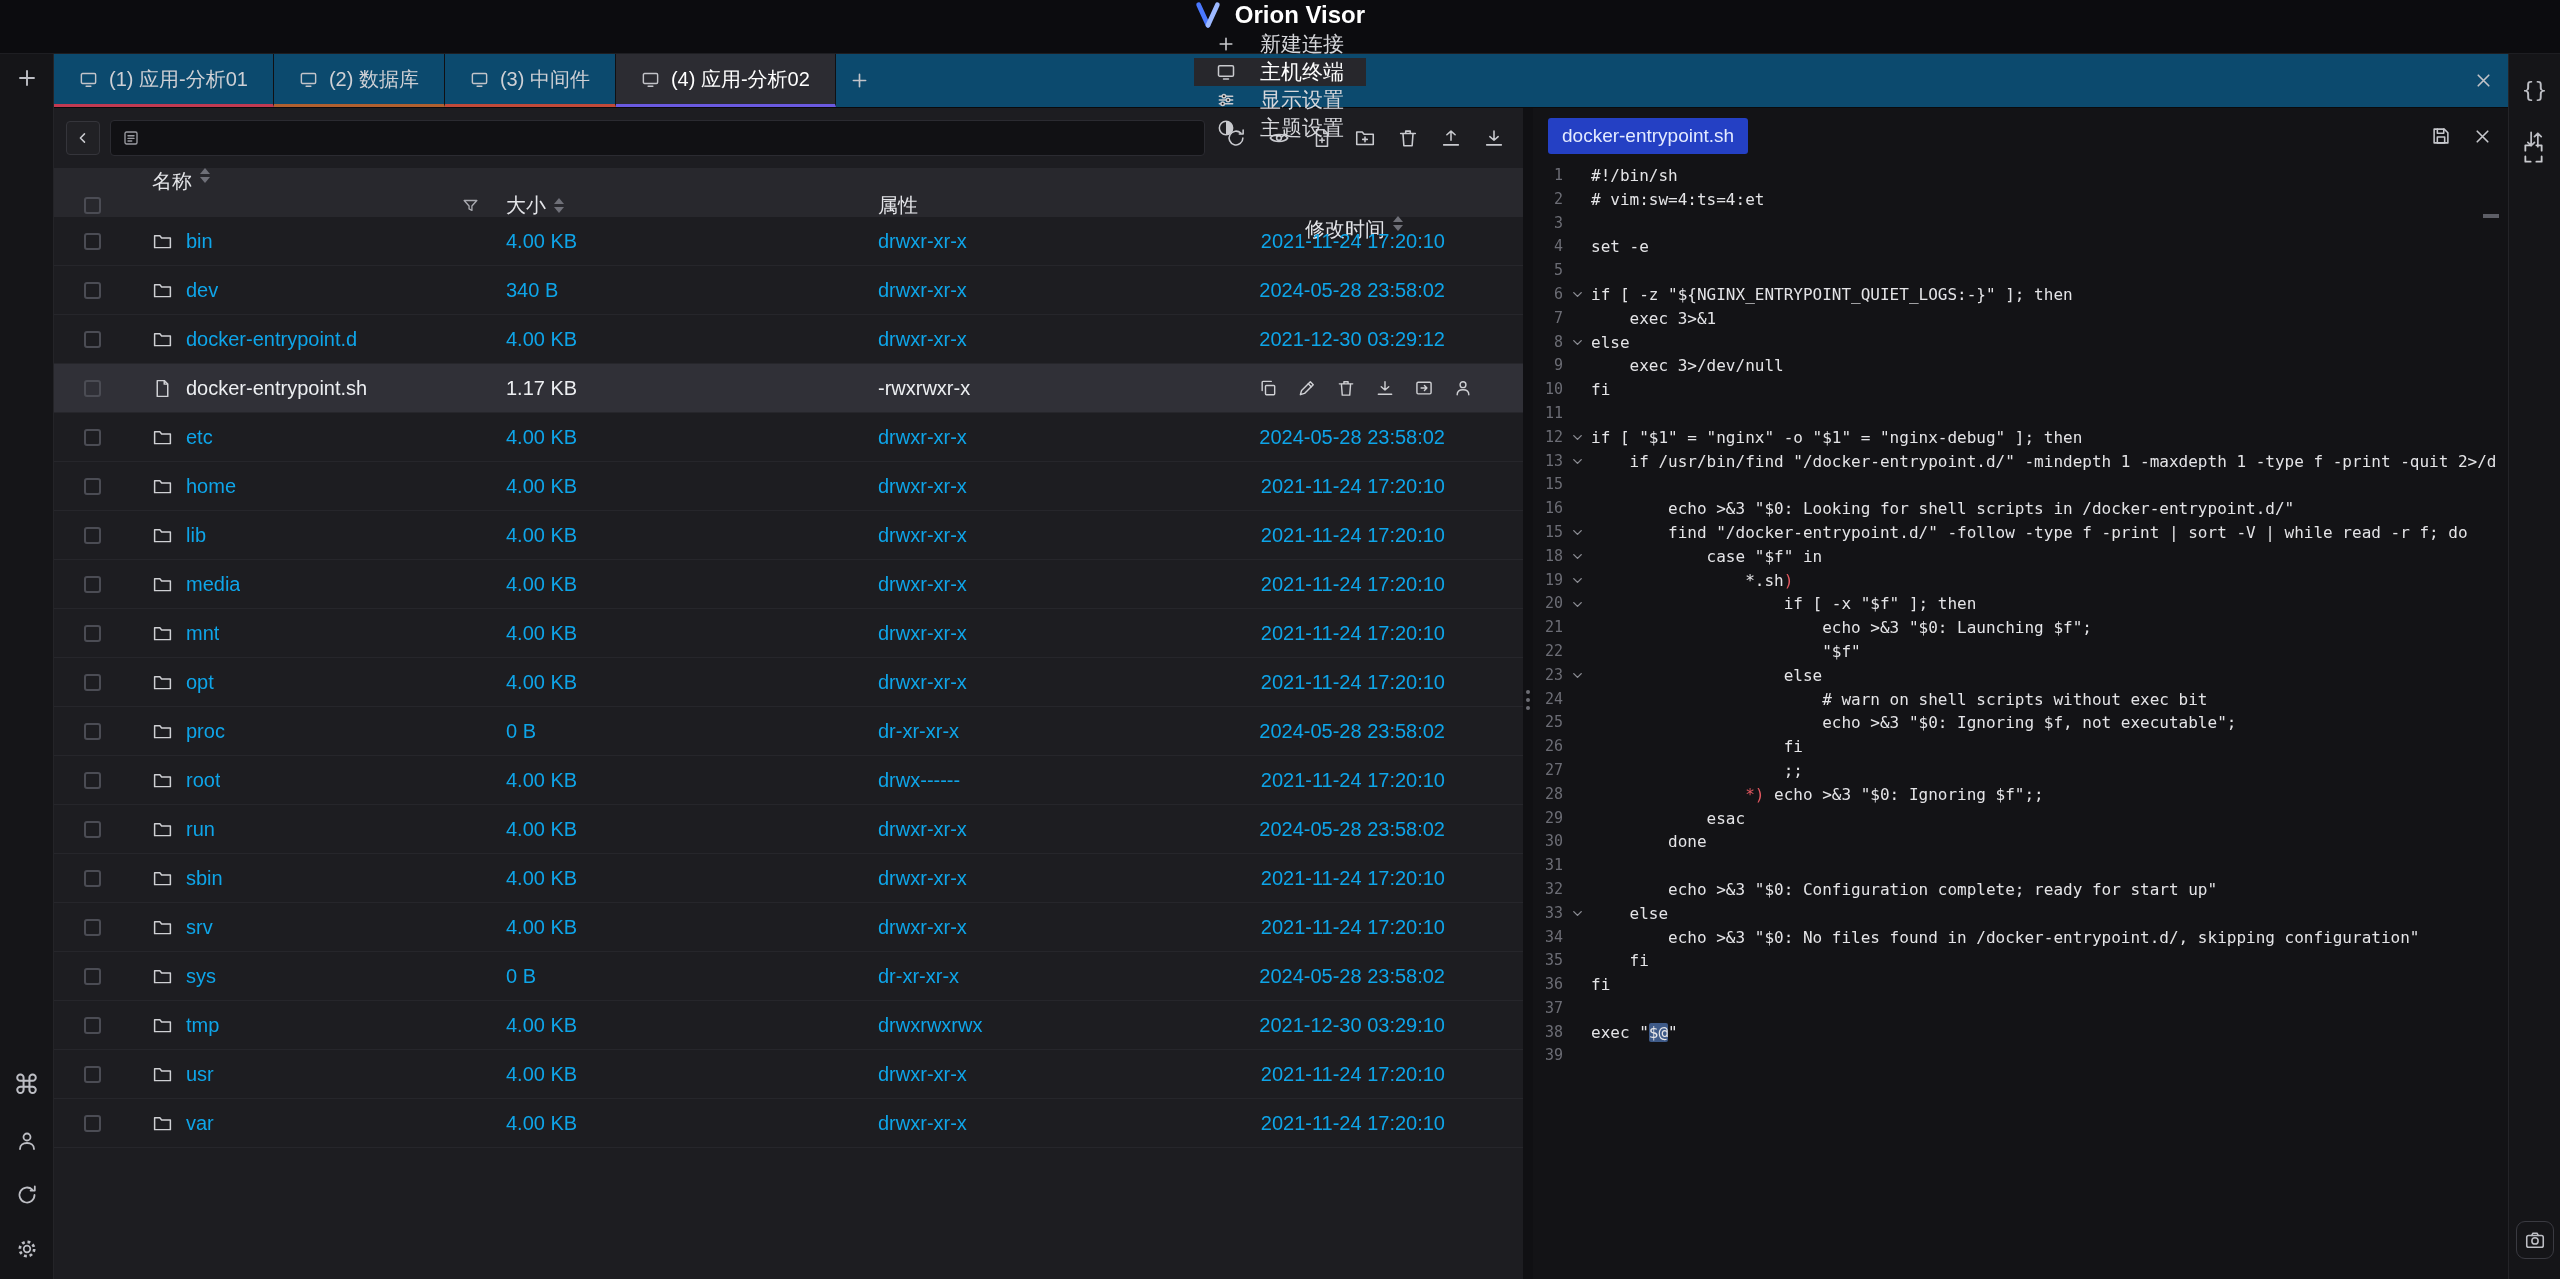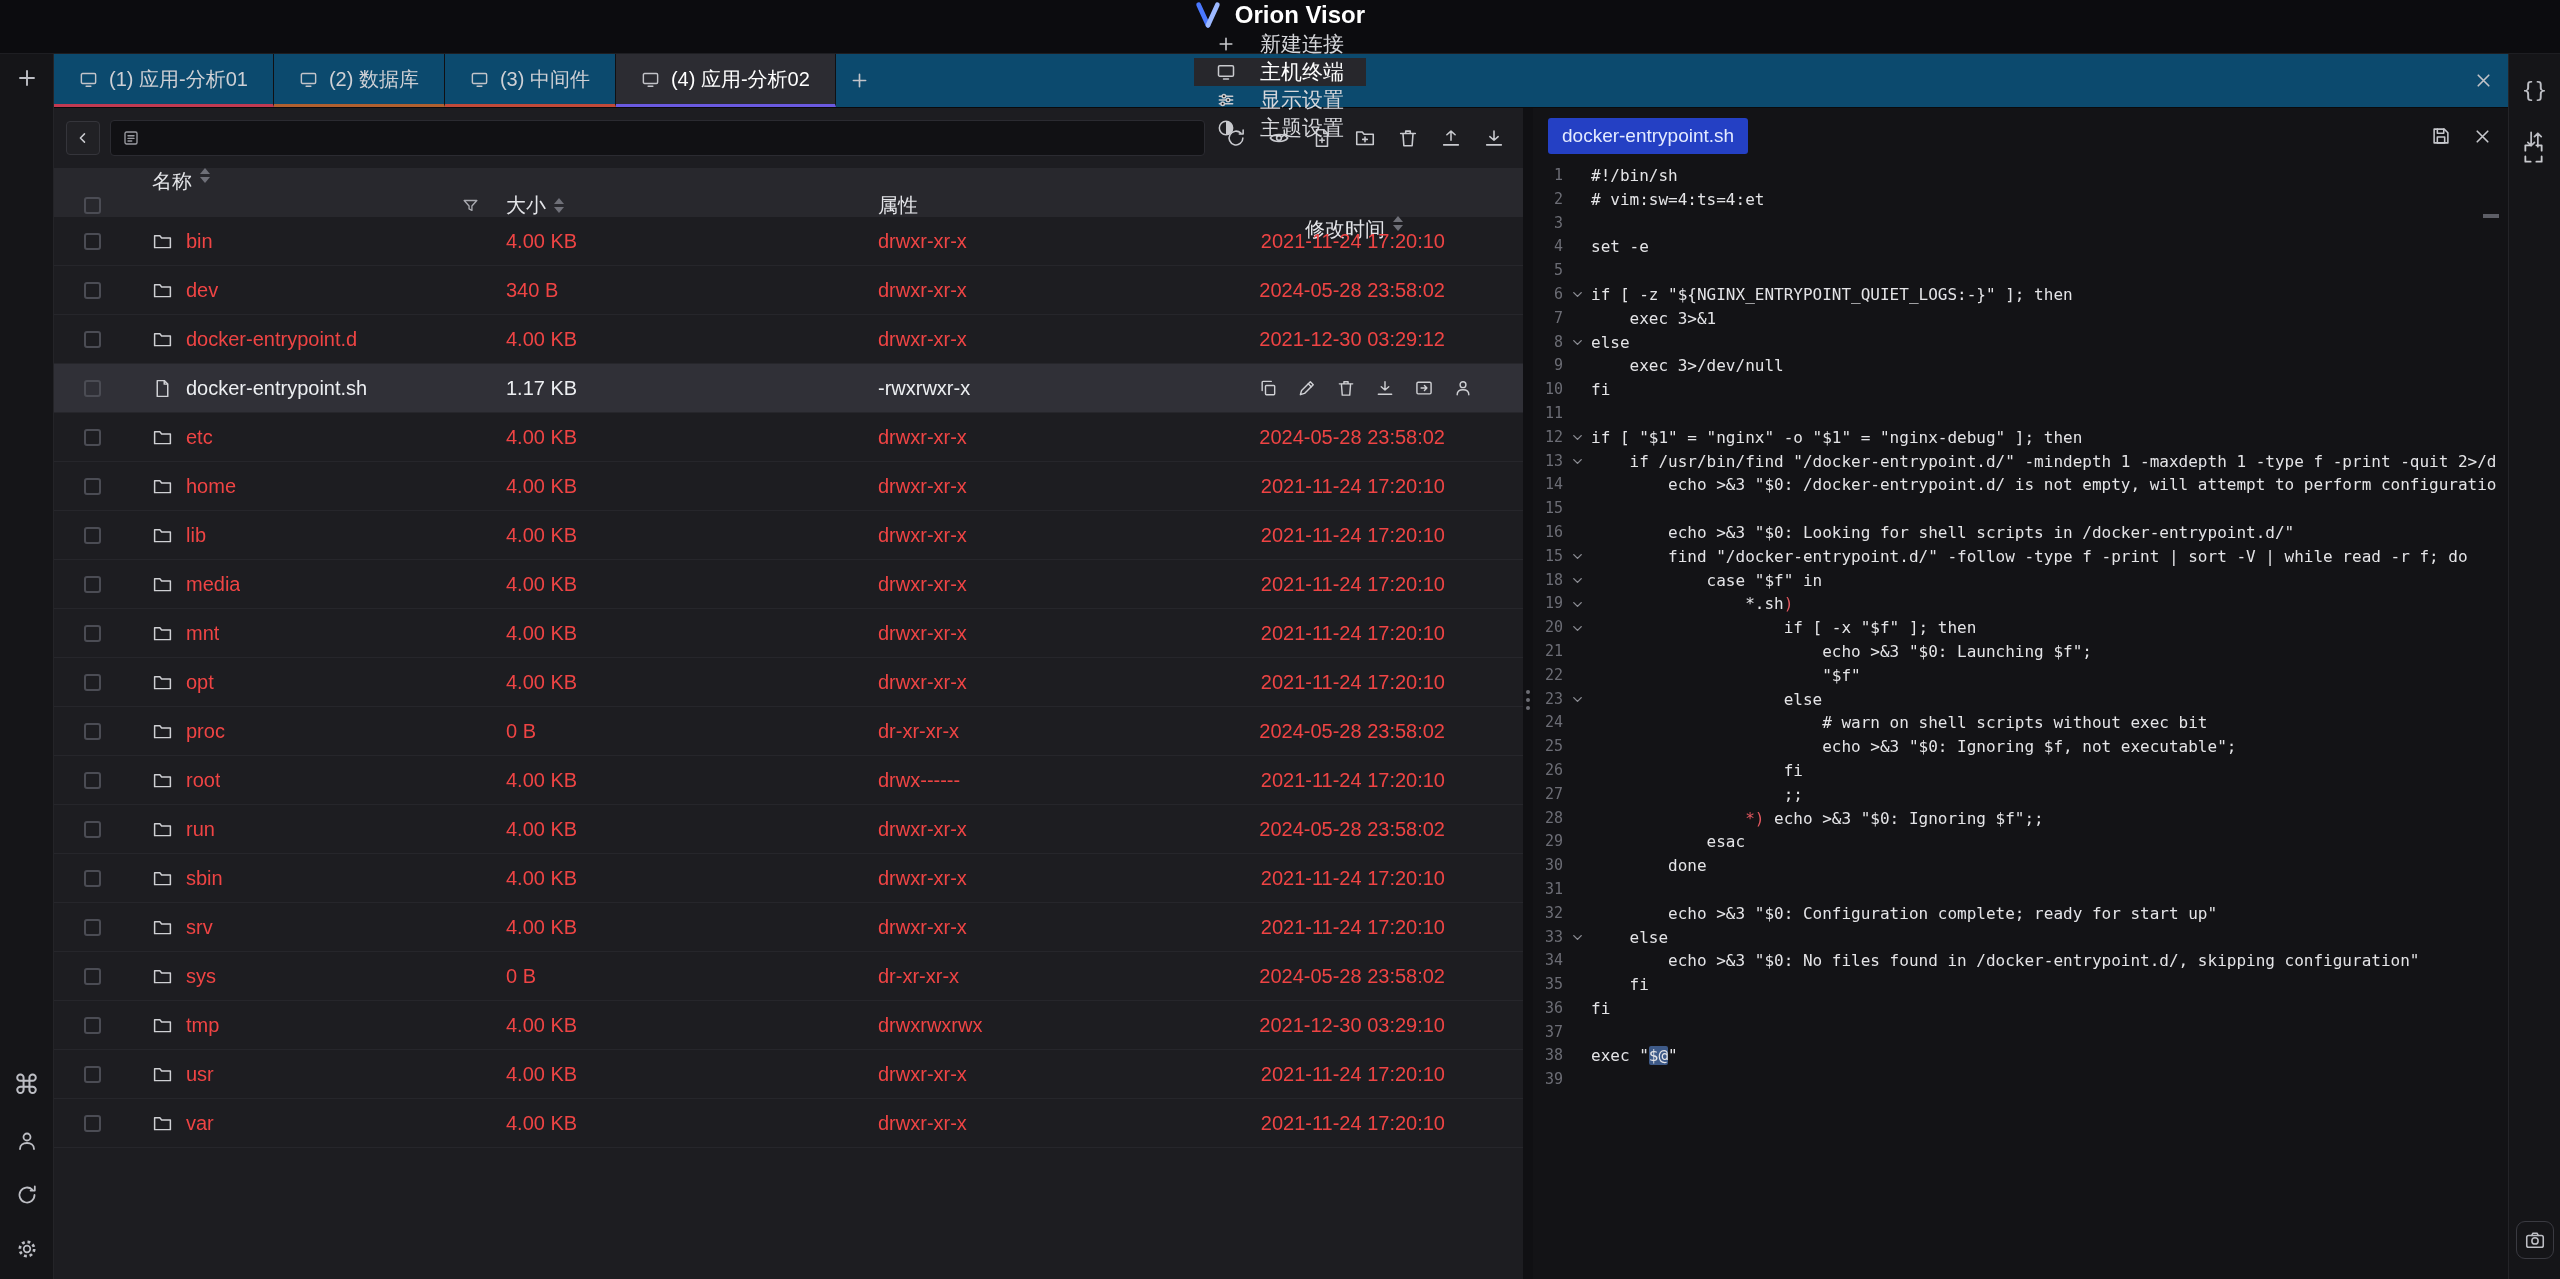--- a/index.html
+++ b/index.html
@@ -69,21 +69,21 @@
   .h-filter { position:absolute; right:10px; top:50%; transform:translateY(-50%); color:#a7a8ae; cursor:pointer; }
   .h-size { display:flex; align-items:center; gap:8px; padding-left:16px; }
   .h-attr { padding-left:8px; }
   .h-time { display:flex; justify-content:flex-end; gap:8px; padding-right:120px;margin-top:48px; }
   .sort { display:flex; flex-direction:column; gap:3px; cursor:pointer; }
   .sort i { display:block; width:0; height:0; border-left:5px solid transparent; border-right:5px solid transparent; }
   .sort .up { border-bottom:6px solid #6f7078; }
   .sort .dn { border-top:6px solid #6f7078; }
 
   .fp-rows { flex:1; overflow:hidden; }
-  .frow { height:49px; color:#ef4444; font-size:20px; border-bottom:1px solid #26262b; cursor:pointer; }
+  .frow { height:49px; color:#0ea5e9; font-size:20px; border-bottom:1px solid #26262b; cursor:pointer; }
   .frow.selected { background:#303037; color:#eceef1; }
   .c-name { display:flex; align-items:center; gap:13px; padding-left:22px; min-width:0; }
   .ficon { color:#cfd0d4; display:flex; flex-shrink:0; }
   .fname { white-space:nowrap; overflow:hidden; text-overflow:ellipsis; }
   .c-size,.c-attr { padding-left:16px; white-space:nowrap; }
   .c-size { padding-left:16px; }
   .c-attr { padding-left:8px; }
   .c-time { display:flex; justify-content:flex-end; padding-right:78px; white-space:nowrap; }
   .c-time.actions { padding-right:50px; }
   .ractions { display:flex; gap:19px; }
@@ -810,25 +810,20 @@
         <div class="cline">
           <span class="ln">13</span>
           <span class="fold">
             <svg viewBox="0 0 24 24" width="15" height="15" fill="none" stroke="currentColor" stroke-width="2.2" stroke-linecap="round" stroke-linejoin="round">
               <path d="M6 9l6 6 6-6"></path>
             </svg>
           </span>
           <span class="ctext"><span class="">    if /usr/bin/find "/docker-entrypoint.d/" -mindepth 1 -maxdepth 1 -type f -print -quit 2&gt;/d</span></span>
         </div>
         <div class="cline">
-          <span class="ln">14</span>
-          <span class="fold"></span>
-          <span class="ctext"><span class="">        echo &gt;&amp;3 "$0: /docker-entrypoint.d/ is not empty, will attempt to perform configuratio</span></span>
-        </div>
-        <div class="cline">
           <span class="ln">15</span>
           <span class="fold"></span>
           <span class="ctext"><span class=""></span></span>
         </div>
         <div class="cline">
           <span class="ln">16</span>
           <span class="fold"></span>
           <span class="ctext"><span class="">        echo &gt;&amp;3 "$0: Looking for shell scripts in /docker-entrypoint.d/"</span></span>
         </div>
         <div class="cline">

